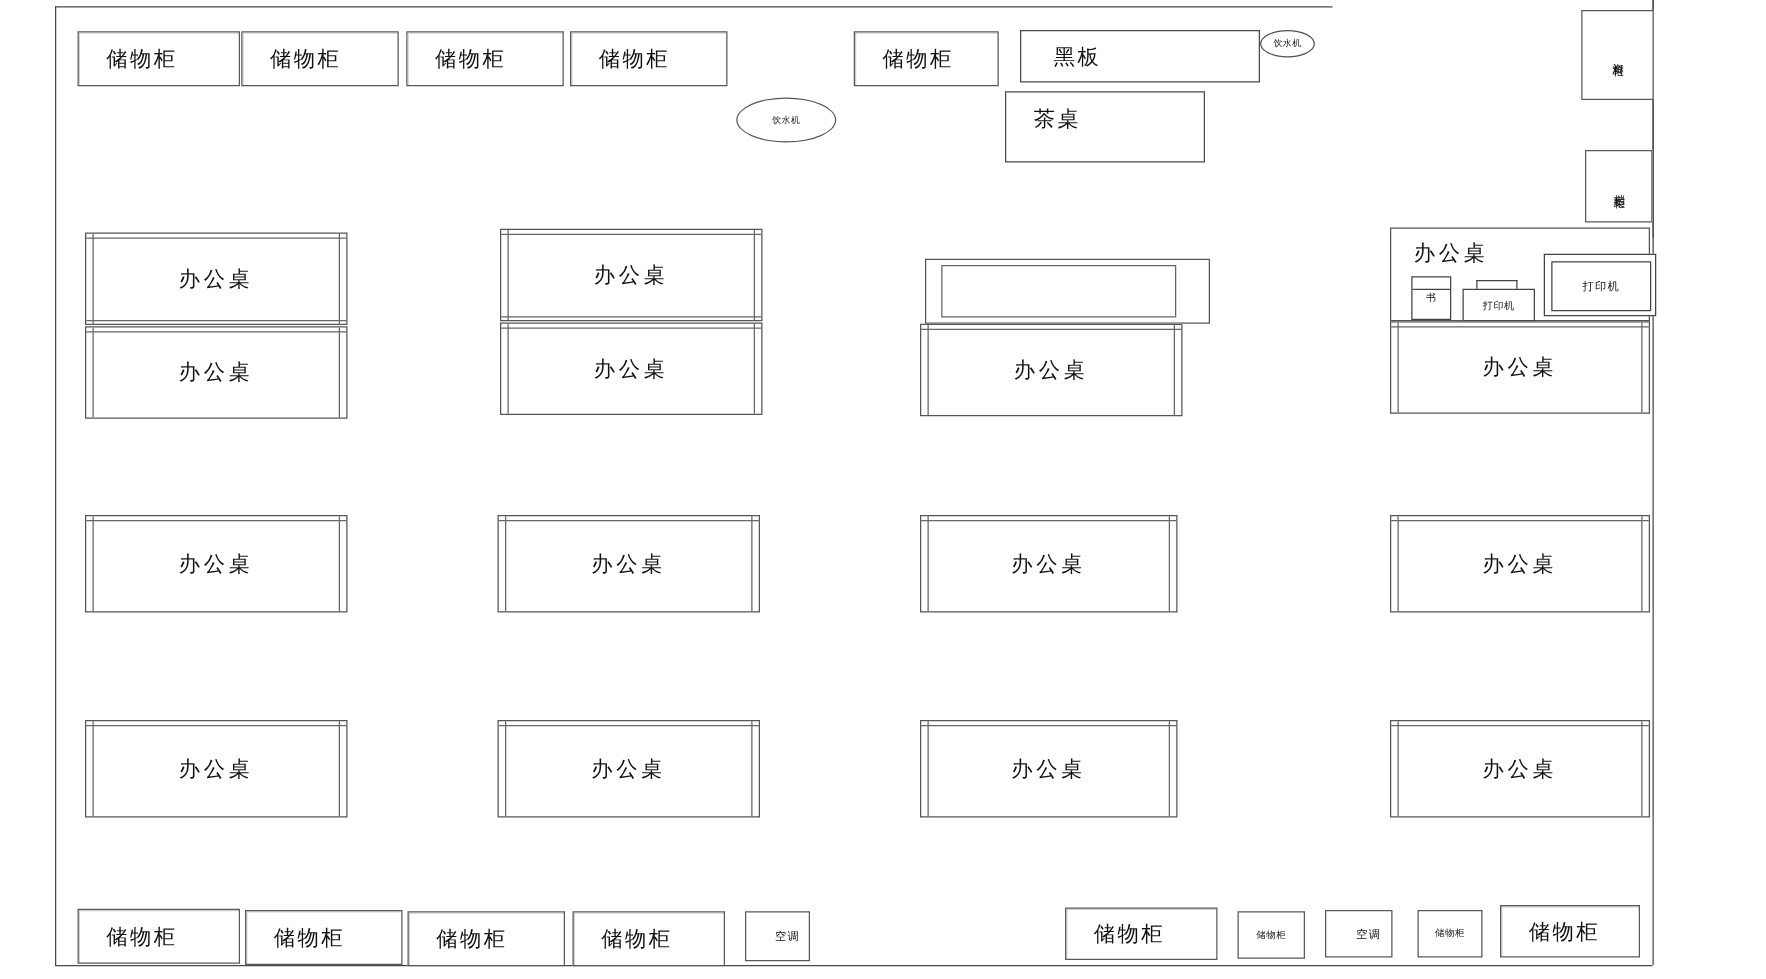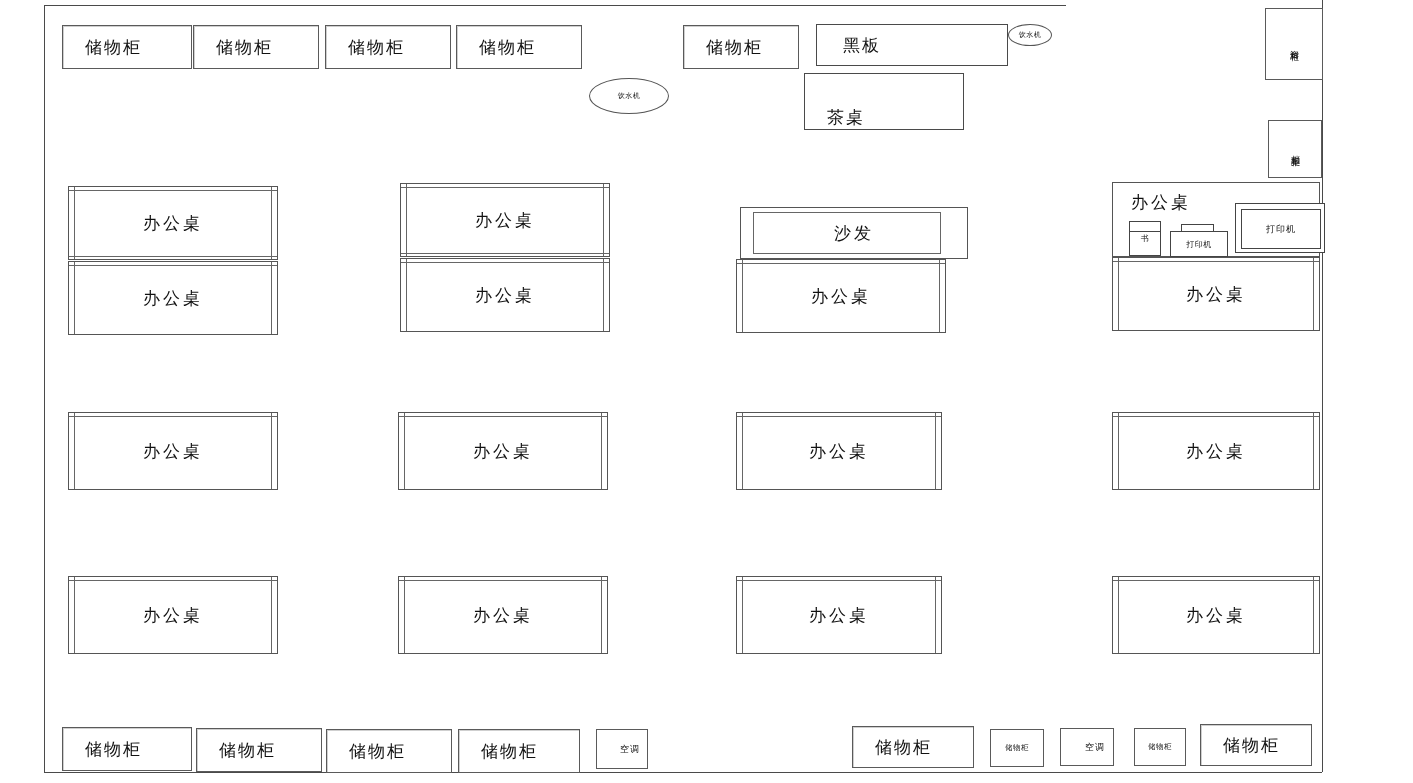--- a/index.html
+++ b/index.html
@@ -69,21 +69,21 @@
     border: 1px solid #4a4a4a;
     padding-left: 26px;
     font-size: 17px;
     letter-spacing: 2px;
   }
   .teatable {
     border: 1px solid #4a4a4a;
     padding-left: 22px;
     font-size: 17px;
     letter-spacing: 2px;
-    align-items: flex-end;
+    align-items: flex-start;
     padding-top: 10px;
   }
 
   
   .desk {
     position: absolute;
     box-sizing: border-box;
     border: 1px solid #555;
     background: #fff;
   }
@@ -305,21 +305,20 @@
         <div class="desk-label">办公桌</div>
       </div>
       <div class="desk" style="left: 400px; top: 258px; width: 210px; height: 74px;">
         <div class="rail-top"></div>
         <div class="rail-left"></div>
         <div class="rail-right"></div>
         <div class="desk-label">办公桌</div>
       </div>
       <div class="sofa" style="left: 740px; top: 207px; width: 228px; height: 52px;">
         <div class="seat"></div>
-        <div class="sofa-label">沙发</div>
       </div>
       <div class="desk" style="left: 736px; top: 259px; width: 210px; height: 74px;">
         <div class="rail-top"></div>
         <div class="rail-left"></div>
         <div class="rail-right"></div>
         <div class="desk-label">办公桌</div>
       </div>
       <div class="station" style="left: 1112px; top: 182px; width: 208px; height: 75px;">
         <div class="station-title">办公桌</div>
         <div class="eqp" style="left: 16px; top: 38px; width: 32px; height: 35px;">

